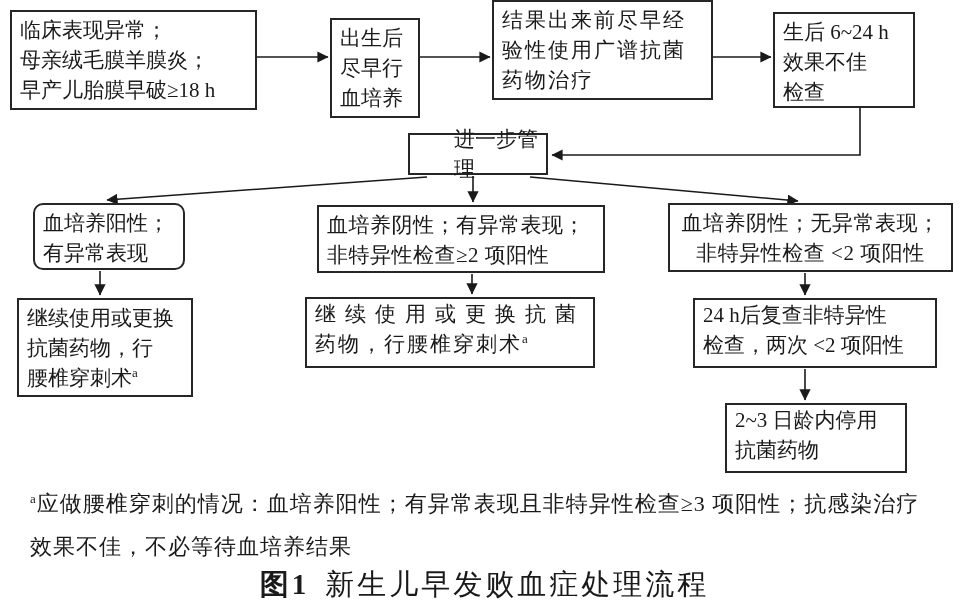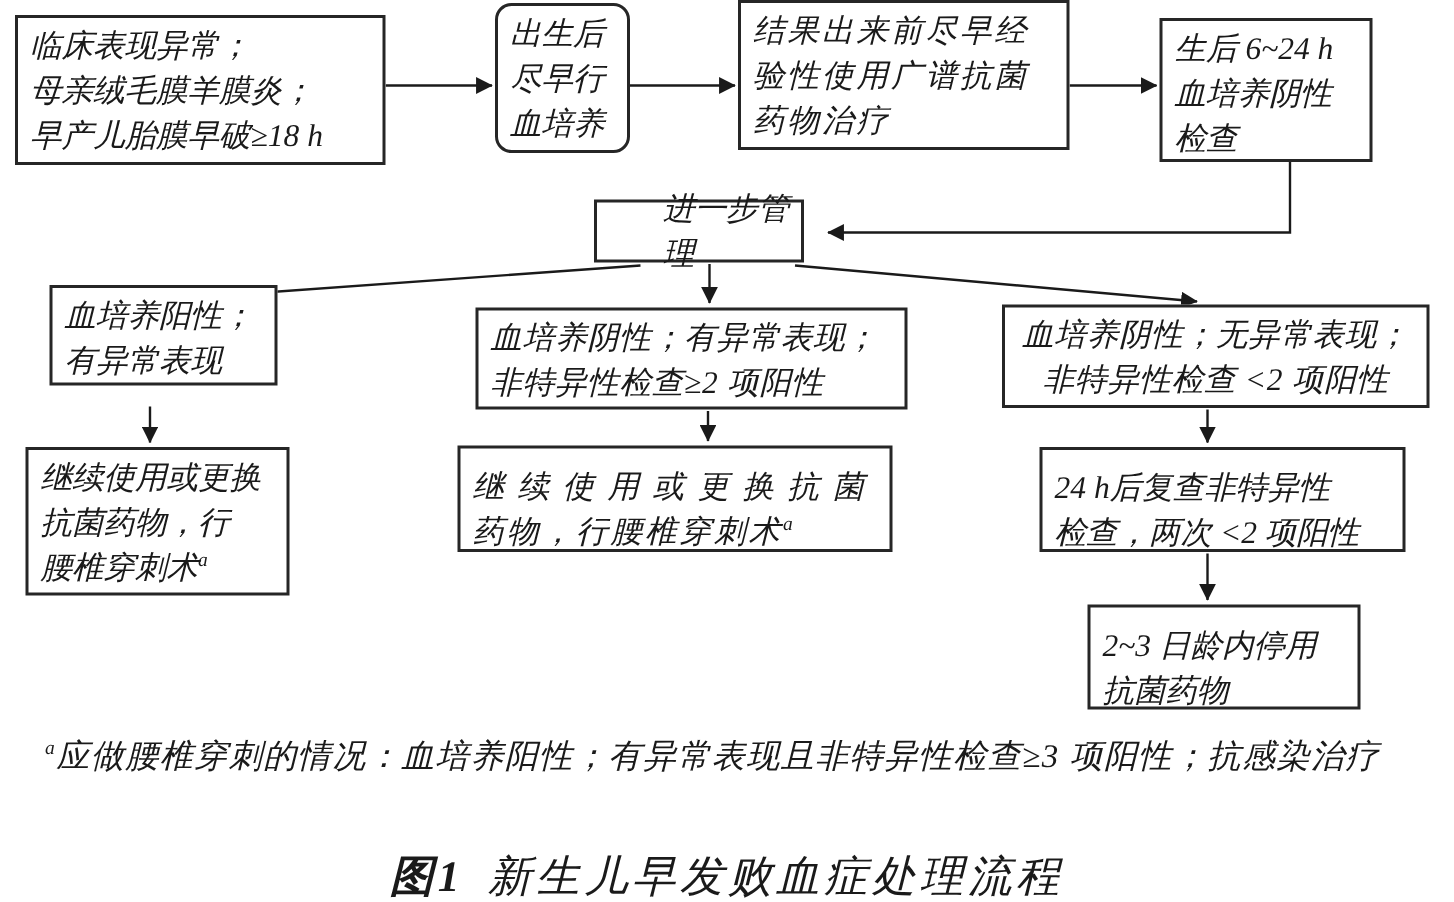--- a/index.html
+++ b/index.html
@@ -3,40 +3,39 @@
 <meta charset="utf-8">
 <style>
   html,body{margin:0;padding:0;background:#ffffff;}
   .canvas{
     position:relative;
     width:969px;height:601px;
     background:#ffffff;
     font-family:"Liberation Serif","DejaVu Serif",serif;
     color:#1a1a1a;
     overflow:hidden;
-    font-style:italic;
   }
   .arrows{position:absolute;left:0;top:0;width:969px;height:601px;pointer-events:none;}
   .node{
     position:absolute;
     box-sizing:border-box;
     border:2px solid #262626;
     background:#ffffff;
     padding:3px 8px;
     font-size:21px;
     line-height:30px;
   }
   .node .ln{display:block;white-space:nowrap;}
   .center{display:flex;align-items:center;justify-content:center;padding:0;}
   .sup{font-size:13px;vertical-align:super;line-height:0;}
   .ls2 .ln{letter-spacing:2px;}
   .ls05 .ln{letter-spacing:0.5px;}
   .just .ln:nth-child(1){letter-spacing:9px;}
   .just .ln:nth-child(2){letter-spacing:2px;}
-  .pt4{padding-top:10px;}
+  .pt4{padding-top:0;}
   .footnote{
     position:absolute;left:30px;top:482px;width:920px;
     font-size:22px;line-height:43px;letter-spacing:1px;
   }
   .fline{white-space:nowrap;}
   .caption{
     position:absolute;left:0;top:565px;width:969px;
     text-align:center;font-size:29px;letter-spacing:3px;
   }
   .cap-label{font-weight:bold;margin-right:16px;}
@@ -66,43 +65,43 @@
       <path d="M805,369 L805,400" marker-end="url(#ah)"></path>
     </g>
   </svg>
 
   <div class="node" style="left:10px;top:10px;width:247px;height:100px;">
     <span class="ln">临床表现异常；</span>
     <span class="ln">母亲绒毛膜羊膜炎；</span>
     <span class="ln">早产儿胎膜早破≥18 h</span>
   </div>
 
-  <div class="node" style="left:330px;top:2px;width:90px;height:100px;border-radius:11px;">
+  <div class="node" style="left:330px;top:18px;width:90px;height:100px;">
     <span class="ln">出生后</span>
     <span class="ln">尽早行</span>
     <span class="ln">血培养</span>
   </div>
 
   <div class="node ls2" style="left:492px;top:0;width:221px;height:100px;">
     <span class="ln">结果出来前尽早经</span>
     <span class="ln">验性使用广谱抗菌</span>
     <span class="ln">药物治疗</span>
   </div>
 
   <div class="node" style="left:773px;top:12px;width:142px;height:96px;">
     <span class="ln">生后 6~24 h</span>
-    <span class="ln">血培养阴性</span>
+    <span class="ln">效果不佳</span>
     <span class="ln">检查</span>
   </div>
 
-  <div class="node center" style="left:396px;top:133px;width:140px;height:42px;padding-left:44px;">
+  <div class="node center" style="left:408px;top:133px;width:140px;height:42px;padding-left:44px;">
     <span>进一步管理</span>
   </div>
 
-  <div class="node" style="left:33px;top:190px;width:152px;height:67px;">
+  <div class="node" style="left:33px;top:203px;width:152px;height:67px;border-radius:10px;">
     <span class="ln">血培养阳性；</span>
     <span class="ln">有异常表现</span>
   </div>
 
   <div class="node ls05" style="left:317px;top:205px;width:288px;height:68px;">
     <span class="ln">血培养阴性；有异常表现；</span>
     <span class="ln">非特异性检查≥2 项阳性</span>
   </div>
 
   <div class="node ls05" style="left:668px;top:203px;width:285px;height:69px;text-align:center;">
@@ -126,19 +125,20 @@
     <span class="ln">检查，两次 &lt;2 项阳性</span>
   </div>
 
   <div class="node pt4" style="left:725px;top:403px;width:182px;height:70px;">
     <span class="ln">2~3 日龄内停用</span>
     <span class="ln">抗菌药物</span>
   </div>
 
   <div class="footnote">
     <div class="fline"><sup class="sup">a</sup><span>应做腰椎穿刺的情况：血培养阳性；有异常表现且非特异性检查≥3 项阳性；抗感染治疗</span></div>
+    <div class="fline">效果不佳，不必等待血培养结果</div>
   </div>
 
   <div class="caption">
     <span class="cap-label">图1</span><span>新生儿早发败血症处理流程</span>
   </div>
 
 </div>
 
 </body></html>

